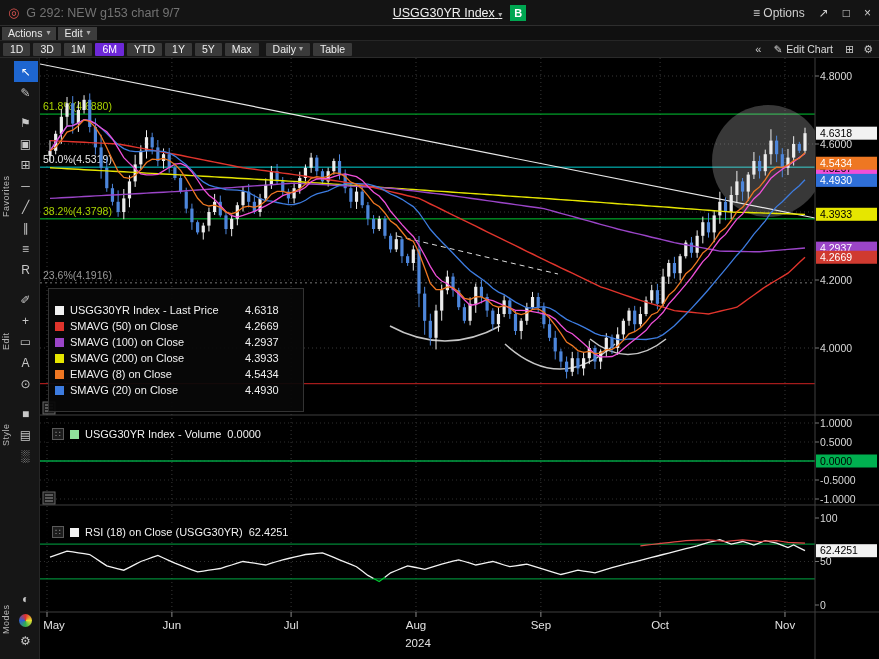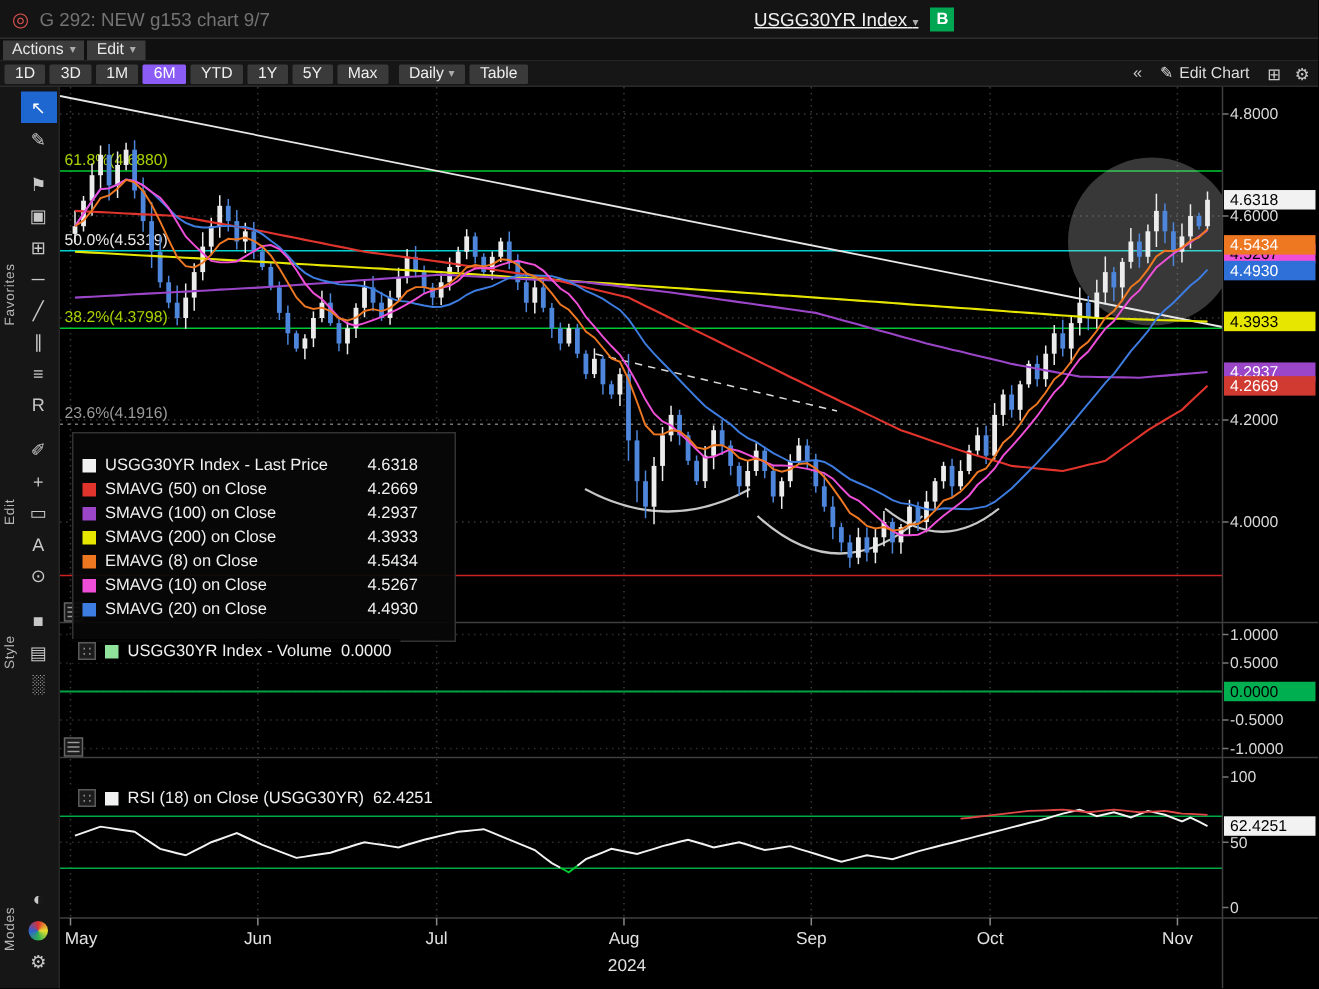--- a/index.html
+++ b/index.html
@@ -16,21 +16,21 @@
   .panel-badge{display:inline-block;width:16px;height:16px;background:#00a651;color:#fff;font-weight:bold;font-size:11px;text-align:center;line-height:16px;}
   .tb-right{display:flex;align-items:center;gap:14px;min-width:220px;justify-content:flex-end;font-size:12px;color:#cfcfcf;}
   .opt{cursor:default;}
   .wicon{font-size:12px;color:#cfcfcf;cursor:default;}
   
   .menubar{height:15px;background:#101010;border-bottom:1px solid #262626;display:flex;align-items:center;gap:2px;padding:0 2px;}
   .mbtn{height:13px;background:#3c3c3c;color:#e8e8e8;border:0;font-size:10.5px;line-height:12px;padding:0 6px;display:flex;align-items:center;gap:4px;font-family:inherit;}
   
   .toolbar{height:17px;background:#161616;border-bottom:1px solid #2a2a2a;display:flex;align-items:center;gap:3px;padding:0 3px;}
   .tbtn{height:13px;background:#3a3a3a;color:#eee;border:0;font-size:10.5px;line-height:12px;padding:0 7px;border-radius:1px;font-family:inherit;display:flex;align-items:center;gap:3px;}
-  .tbtn.active{background:#8b5cf6;color:#fff;}
+  .tbtn.active{background:#6d28d9;color:#fff;}
   .tbtn.freq{margin-left:4px;}
   .tbtn.table{}
   .tb-spacer{flex:1;}
   .tb-ico{color:#c9c9c9;font-size:11px;padding:0 3px;cursor:default;}
   .editchart{background:none;border:0;color:#ddd;font-size:10.5px;display:flex;gap:4px;align-items:center;font-family:inherit;}
   
   .workspace{position:relative;height:601px;display:flex;}
   .sidebar{width:40px;background:#161616;border-right:1px solid #262626;display:flex;flex-direction:column;padding-top:3px;}
   .sb-section{display:flex;margin-bottom:9px;}
   .sb-section:last-child{margin-top:auto;margin-bottom:8px;}
@@ -60,20 +60,26 @@
 <body>
 
 <div class="titlebar">
   <div class="tb-left">
     <span class="app-icon">◎</span>
     <span class="tb-title">G 292: NEW g153 chart 9/7</span>
   </div>
   <div class="tb-center">
     <span class="sec-name"><span>USGG30YR Index</span> <span class="caret">▾</span></span>
     <span class="panel-badge">B</span>
+  </div>
+  <div class="tb-right">
+    <span class="opt"><span>≡</span> <span>Options</span></span>
+    <span class="wicon">↗</span>
+    <span class="wicon">□</span>
+    <span class="wicon">×</span>
   </div>
 </div>
 
 <div class="menubar">
   <button class="mbtn">
       <span>Actions</span>
       <span class="caret">▾</span>
     </button>
   <button class="mbtn">
       <span>Edit</span>
@@ -586,25 +592,20 @@
           <span class="sw" style="background: rgb(230, 230, 0);"></span>
           <span class="lname">SMAVG (200)  on Close</span>
           <span class="lval">4.3933</span>
         </div>
       <div class="lrow">
           <span class="sw" style="background: rgb(238, 119, 34);"></span>
           <span class="lname">EMAVG (8)  on Close</span>
           <span class="lval">4.5434</span>
         </div>
       <div class="lrow">
-          <span class="sw" style="background: rgb(239, 79, 216);"></span>
-          <span class="lname">SMAVG (10)  on Close</span>
-          <span class="lval">4.5267</span>
-        </div>
-      <div class="lrow">
           <span class="sw" style="background: rgb(61, 124, 224);"></span>
           <span class="lname">SMAVG (20)  on Close</span>
           <span class="lval">4.4930</span>
         </div>
     </div>
 
     <div class="sub-legend vol-legend">
       <span class="lhandle">∷</span>
       <span class="sw" id="vol-sw" style="background: rgb(143, 227, 155);"></span>
       <span>USGG30YR Index - Volume</span>

